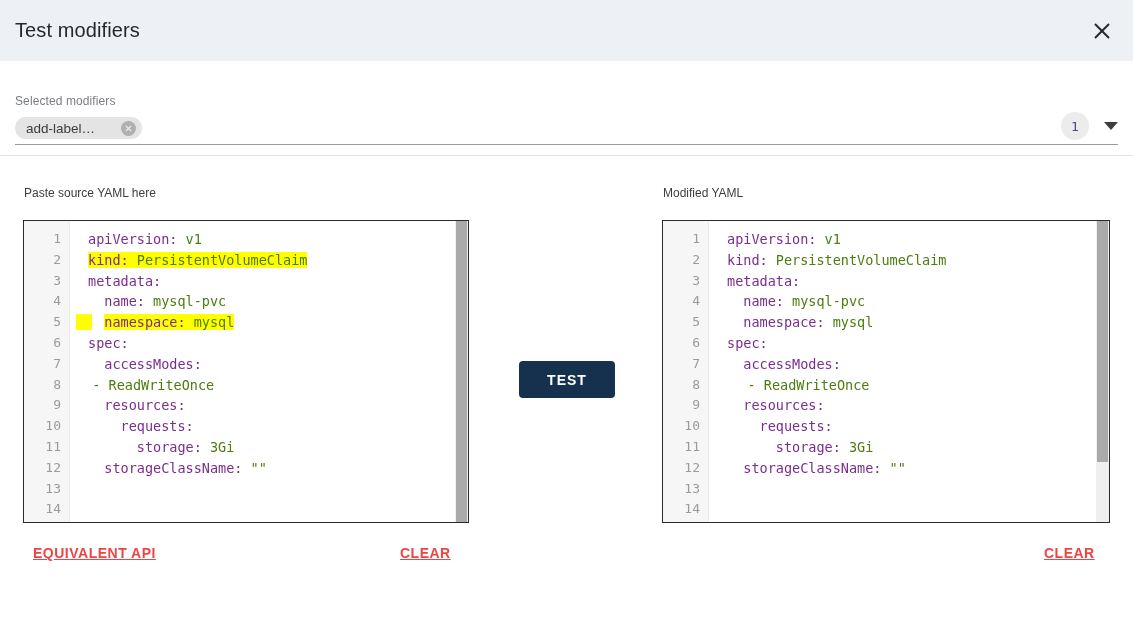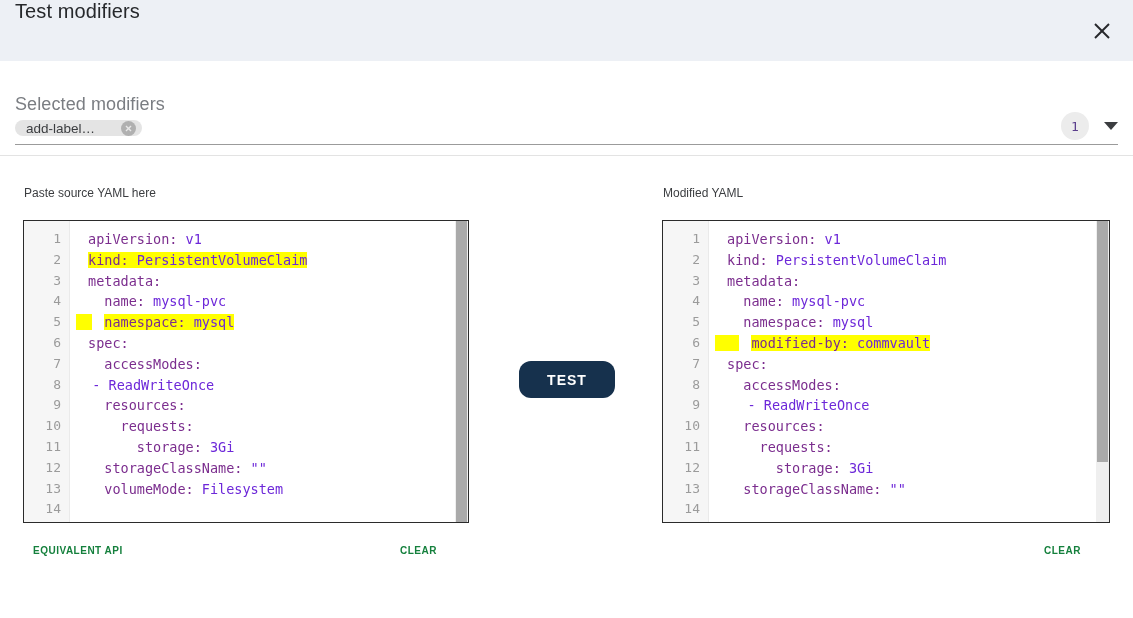--- a/index.html
+++ b/index.html
@@ -9,21 +9,21 @@
     background: #ffffff;
     font-family: "Liberation Sans", sans-serif;
     overflow: hidden;
   }
 
   
   .dialog-header {
     position: absolute; left: 0; top: 0;
     width: 1133px; height: 61px;
     background: #edf0f5;
-    display: flex; 
+    display: flex; align-items: center;
   }
   .dialog-title {
     margin-left: 15px;
     font-size: 20px;
     color: #26282b;
     font-weight: 400;
     letter-spacing: .1px;
   }
   .close-btn {
     position: absolute; right: 12px; top: 12px;
@@ -33,31 +33,31 @@
   }
   .close-btn svg { display: block; }
 
   
   .selected-wrap {
     position: absolute; left: 0; top: 61px;
     width: 1133px; height: 94px;
   }
   .selected-label {
     position: absolute; left: 15px; top: 33px;
-    font-size: 18px; color: #7a7d82;
+    font-size: 12px; color: #7a7d82;
     letter-spacing: .1px;
   }
   .chip-row {
     position: absolute; left: 15px; top: 53px;
     right: 15px; height: 28px;
     display: flex; align-items: center;
   }
   .chip {
     display: inline-flex; align-items: center;
-    height: 16px;
+    height: 22px;
     background: #e4e4e4;
     border-radius: 14px;
     padding: 0 6px 0 11px;
     font-size: 13.5px;
     color: #3a3c3f;
     cursor: pointer;
     gap: 20px;
   }
   .chip-x {
     width: 15px; height: 15px; border-radius: 50%;
@@ -129,55 +129,56 @@
     overflow: hidden;
   }
   .code .cl {
     height: 20.8px; line-height: 20.8px;
     font-family: "DejaVu Sans Mono", monospace;
     font-size: 13.5px;
     color: #1f1f1f;
     white-space: pre;
   }
   .code .cl .k { color: #7b2d8e; margin-left: 12px; }
-  .code .cl .v { color: #6d28d9; }
+  .code .cl .v { color: #4d7c0f; }
   .code .cl.hl > .seg { background: #ffff00; }
 
   .sbar-track {
     position: absolute; top: 0; right: 0;
     width: 13px; height: 100%;
     background: #efefef;
   }
   .sbar-thumb {
     position: absolute; right: 1px;
     width: 11px;
     background: #aaaaaa;
     border-radius: 0;
   }
 
   
   .test-btn {
     position: absolute; left: 519px; top: 361px;
     width: 96px; height: 37px;
     background: #16314d;
     color: #ffffff;
-    border: none; border-radius: 12px;
+    border: none; border-radius: 4px;
     font-size: 14px; font-weight: 700;
     letter-spacing: 1px;
     font-family: "Liberation Sans", sans-serif;
     cursor: pointer;
   }
 
   
   .flink {
     position: absolute;
-    font-size: 10px; font-weight: 700;
+    font-size: 14px; font-weight: 700;
     letter-spacing: .5px;
-    color: #15803d;
-    cursor: pointer;
+    color: #ef4444;
+    cursor: pointer;
+    text-decoration: underline;
   }
   .flink.equiv { left: 33px;  top: 545px; }
   .flink.clear { left: 400px; top: 545px; }
   .flink.copy  { left: 1044px; top: 545px; }
 </style>
 </head>
 <body>
 
 <div class="dialog-header">
   <div class="dialog-title">Test modifiers</div>
@@ -240,21 +241,20 @@
       <div class="cl"><span class="seg k">metadata:</span></div>
       <div class="cl"><span class="seg k">  name:</span><span class="seg v"> mysql-pvc</span></div>
       <div class="cl hl"><span class="seg v">  </span><span class="seg k">namespace:</span><span class="seg v"> mysql</span></div>
       <div class="cl"><span class="seg k">spec:</span></div>
       <div class="cl"><span class="seg k">  accessModes:</span></div>
       <div class="cl"><span class="seg v">  - ReadWriteOnce</span></div>
       <div class="cl"><span class="seg k">  resources:</span></div>
       <div class="cl"><span class="seg k">    requests:</span></div>
       <div class="cl"><span class="seg k">      storage:</span><span class="seg v"> 3Gi</span></div>
       <div class="cl"><span class="seg k">  storageClassName:</span><span class="seg v"> ""</span></div>
-      <div class="cl"><span class="seg k">  volumeMode:</span><span class="seg v"> Filesystem</span></div>
       <div class="cl"><span class="seg v"></span></div>
     </div>
   <div class="sbar-track">
     <div class="sbar-thumb" id="thumb-left" style="top: 0px; height: 100%;"></div>
   </div>
 </div>
 
 <button class="test-btn">TEST</button>
 
 <div class="panel-title right">Modified YAML</div>
@@ -274,21 +274,20 @@
       <div class="ln">12</div>
       <div class="ln">13</div>
       <div class="ln">14</div>
     </div>
   <div class="code" id="code-right">
       <div class="cl"><span class="seg k">apiVersion:</span><span class="seg v"> v1</span></div>
       <div class="cl"><span class="seg k">kind:</span><span class="seg v"> PersistentVolumeClaim</span></div>
       <div class="cl"><span class="seg k">metadata:</span></div>
       <div class="cl"><span class="seg k">  name:</span><span class="seg v"> mysql-pvc</span></div>
       <div class="cl"><span class="seg k">  namespace:</span><span class="seg v"> mysql</span></div>
-      <div class="cl hl"><span class="seg v">   </span><span class="seg k">modified-by:</span><span class="seg v"> commvault</span></div>
       <div class="cl"><span class="seg k">spec:</span></div>
       <div class="cl"><span class="seg k">  accessModes:</span></div>
       <div class="cl"><span class="seg v">    - ReadWriteOnce</span></div>
       <div class="cl"><span class="seg k">  resources:</span></div>
       <div class="cl"><span class="seg k">    requests:</span></div>
       <div class="cl"><span class="seg k">      storage:</span><span class="seg v"> 3Gi</span></div>
       <div class="cl"><span class="seg k">  storageClassName:</span><span class="seg v"> ""</span></div>
     </div>
   <div class="sbar-track">
     <div class="sbar-thumb" id="thumb-right" style="top: 0px; height: 80%;"></div>

